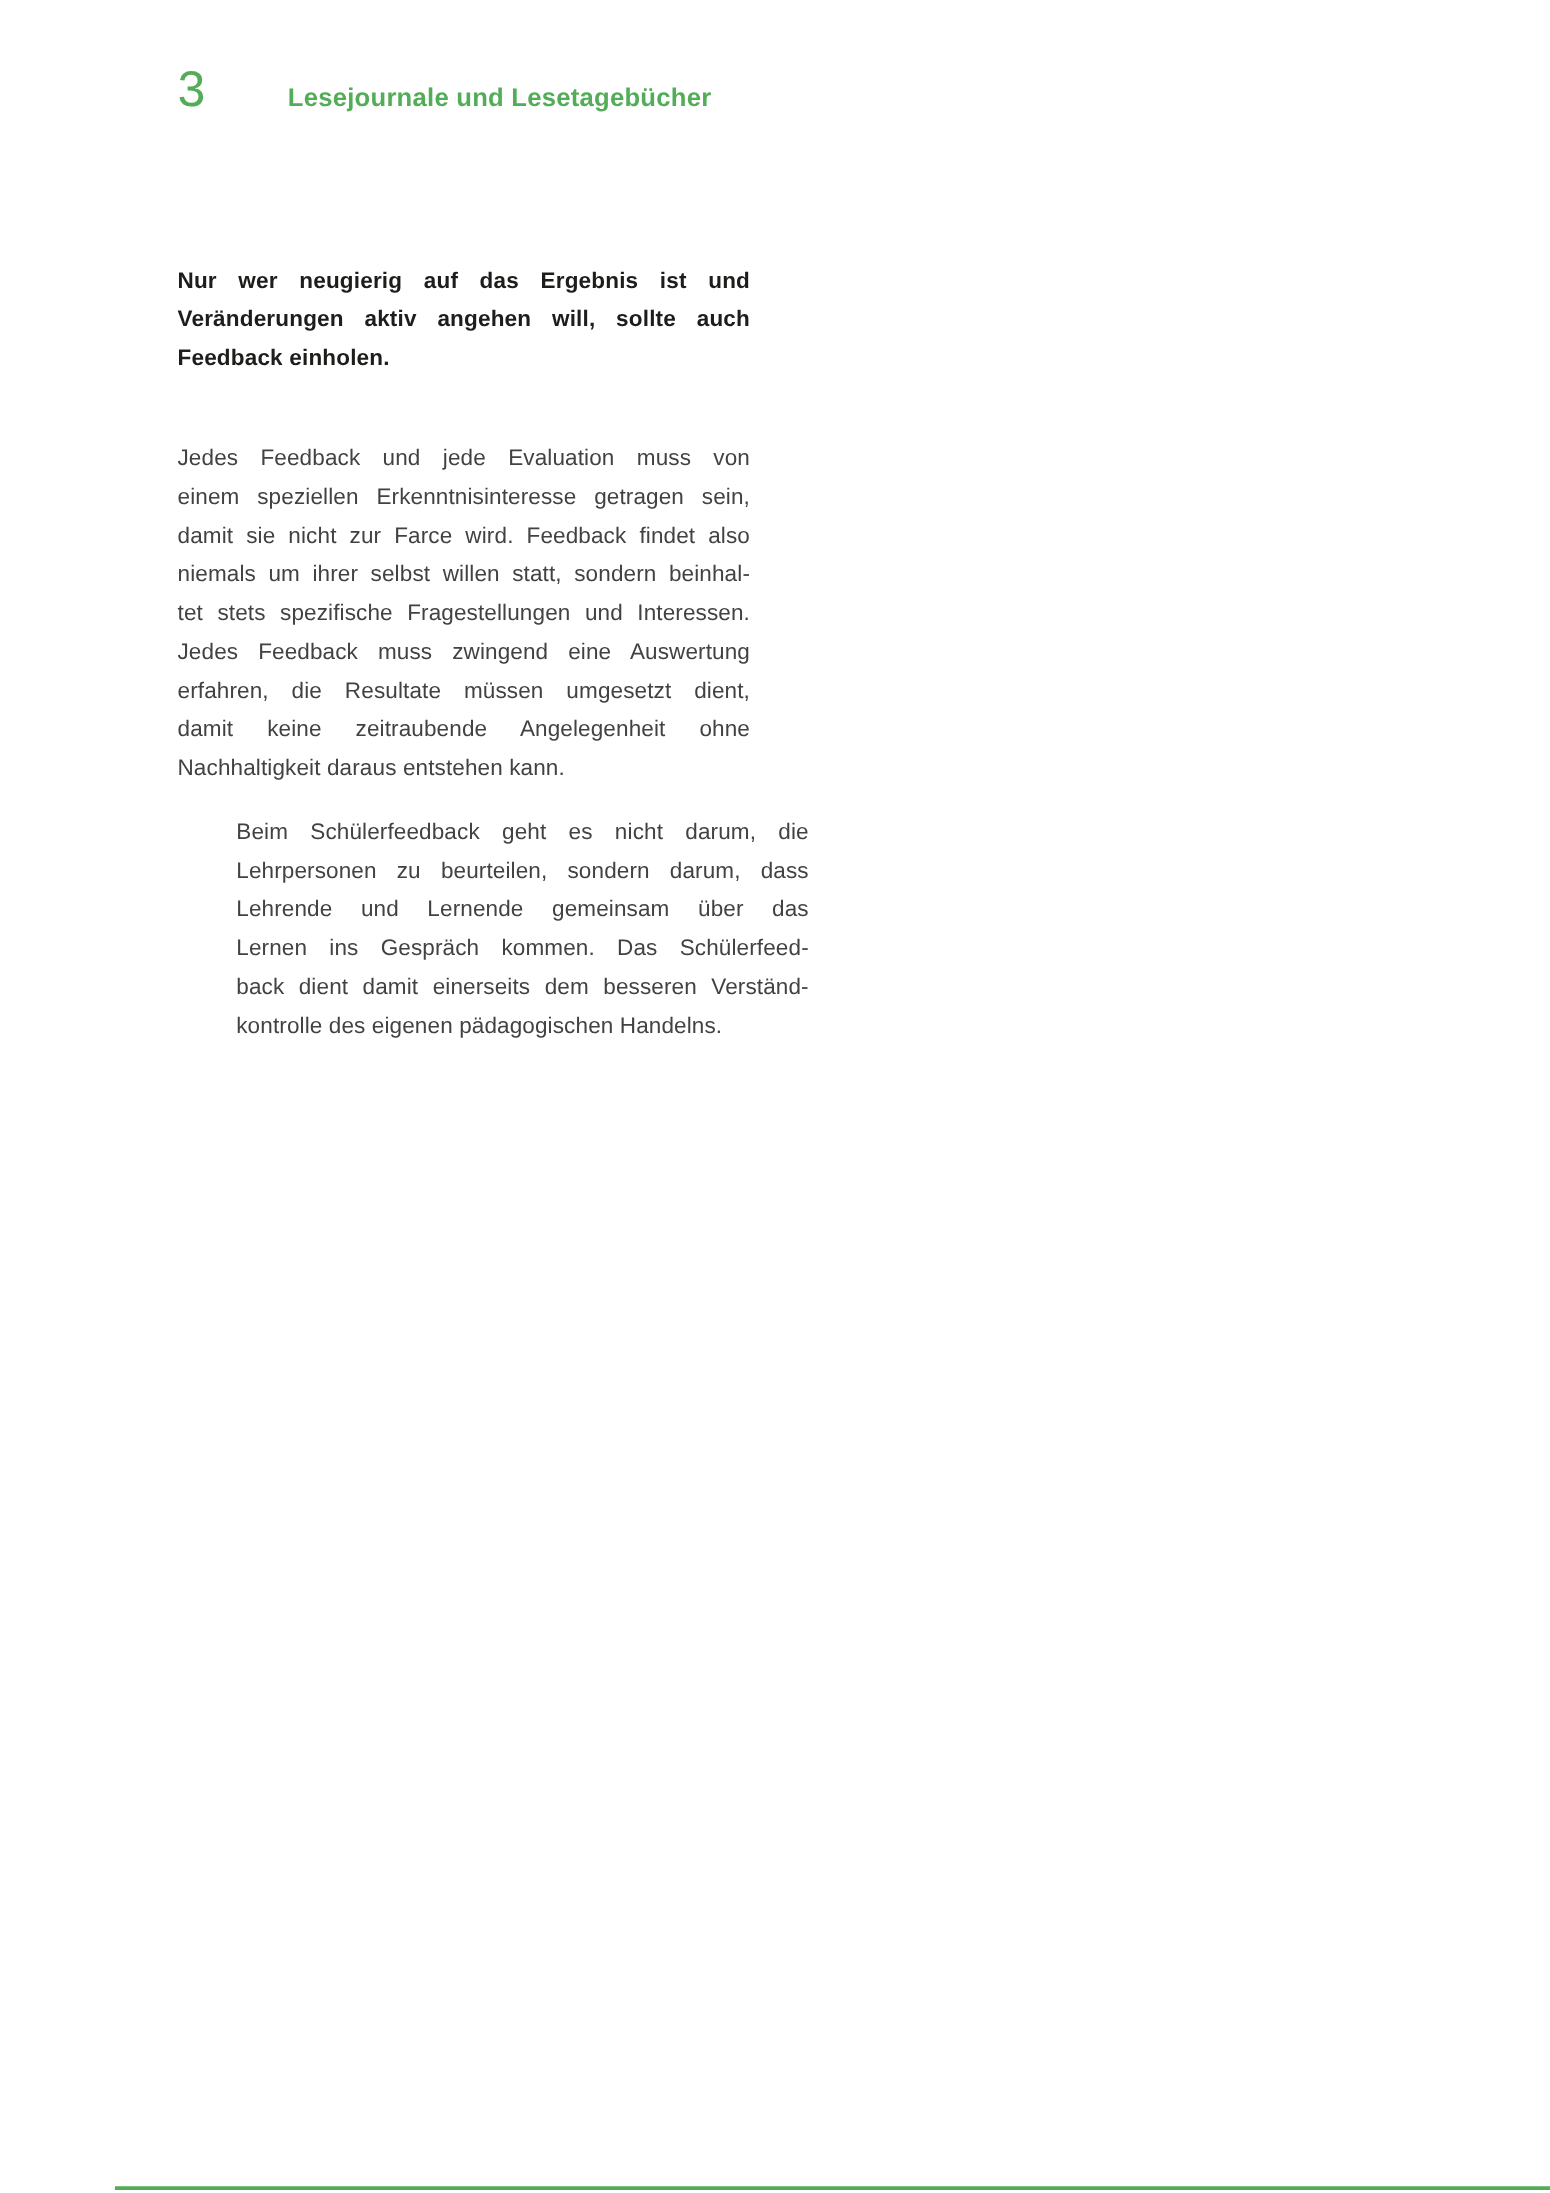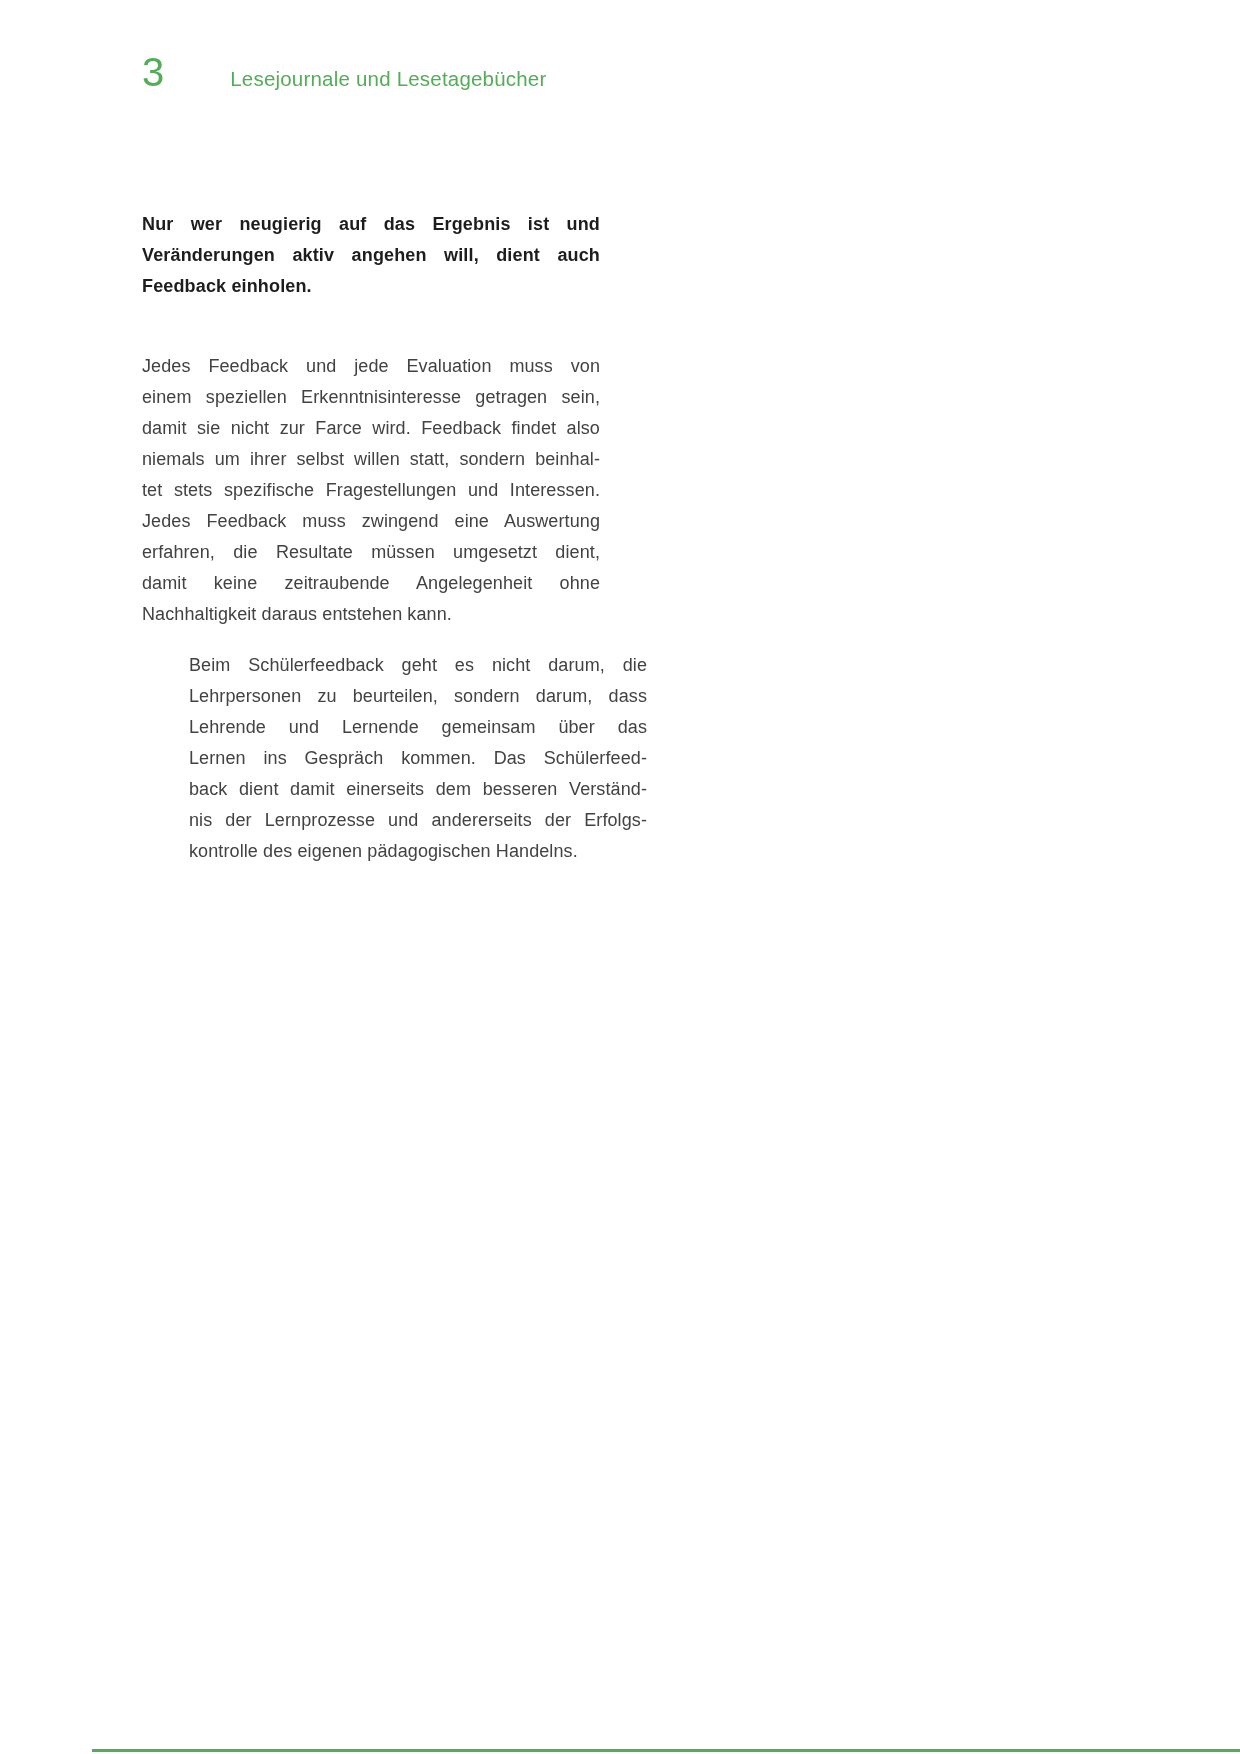--- a/index.html
+++ b/index.html
@@ -27,21 +27,21 @@
   }
   .chapter-number {
     font-size: 40px;
     line-height: 1;
     font-weight: 400;
     color: var(--accent);
   }
   .chapter-title {
     font-size: 20.5px;
     line-height: 1;
-    font-weight: 400;
+    font-weight: 700;
     color: var(--accent);
     margin-left: 66px;
     letter-spacing: 0.2px;
   }
   .textblock {
     position: absolute;
     left: 142px;
     width: 458px;
     font-size: 18px;
     line-height: 31px;
@@ -77,21 +77,21 @@
 
 <div id="page" style="--accent: #53ad58; --body-color: #424242; --lead-color: #1d1d1b;">
 
   <div class="chapter-header">
     <div class="chapter-number">3</div>
     <div class="chapter-title">Lesejournale und Lesetagebücher</div>
   </div>
 
   <div class="textblock lead">
       <div class="tline">Nur wer neugierig auf das Ergebnis ist und</div>
-      <div class="tline">Veränderungen aktiv angehen will, dient auch</div>
+      <div class="tline">Veränderungen aktiv angehen will, sollte auch</div>
       <div class="tline tlast">Feedback einholen.</div>
     </div>
 
   <div class="textblock para-1">
       <div class="tline">Jedes Feedback und jede Evaluation muss von</div>
       <div class="tline">einem speziellen Erkenntnisinteresse getragen sein,</div>
       <div class="tline">damit sie nicht zur Farce wird. Feedback findet also</div>
       <div class="tline">niemals um ihrer selbst willen statt, sondern beinhal-</div>
       <div class="tline">tet stets spezifische Fragestellungen und Interessen.</div>
       <div class="tline">Jedes Feedback muss zwingend eine Auswertung</div>
@@ -99,19 +99,18 @@
       <div class="tline">damit keine zeitraubende Angelegenheit ohne</div>
       <div class="tline tlast">Nachhaltigkeit daraus entstehen kann.</div>
     </div>
 
   <div class="textblock para-2">
       <div class="tline">Beim Schülerfeedback geht es nicht darum, die</div>
       <div class="tline">Lehrpersonen zu beurteilen, sondern darum, dass</div>
       <div class="tline">Lehrende und Lernende gemeinsam über das</div>
       <div class="tline">Lernen ins Gespräch kommen. Das Schülerfeed-</div>
       <div class="tline">back dient damit einerseits dem besseren Verständ-</div>
-      <div class="tline">nis der Lernprozesse und andererseits der Erfolgs-</div>
       <div class="tline tlast">kontrolle des eigenen pädagogischen Handelns.</div>
     </div>
 
   <div class="footer-rule"></div>
 
 </div>
 
 </body></html>

